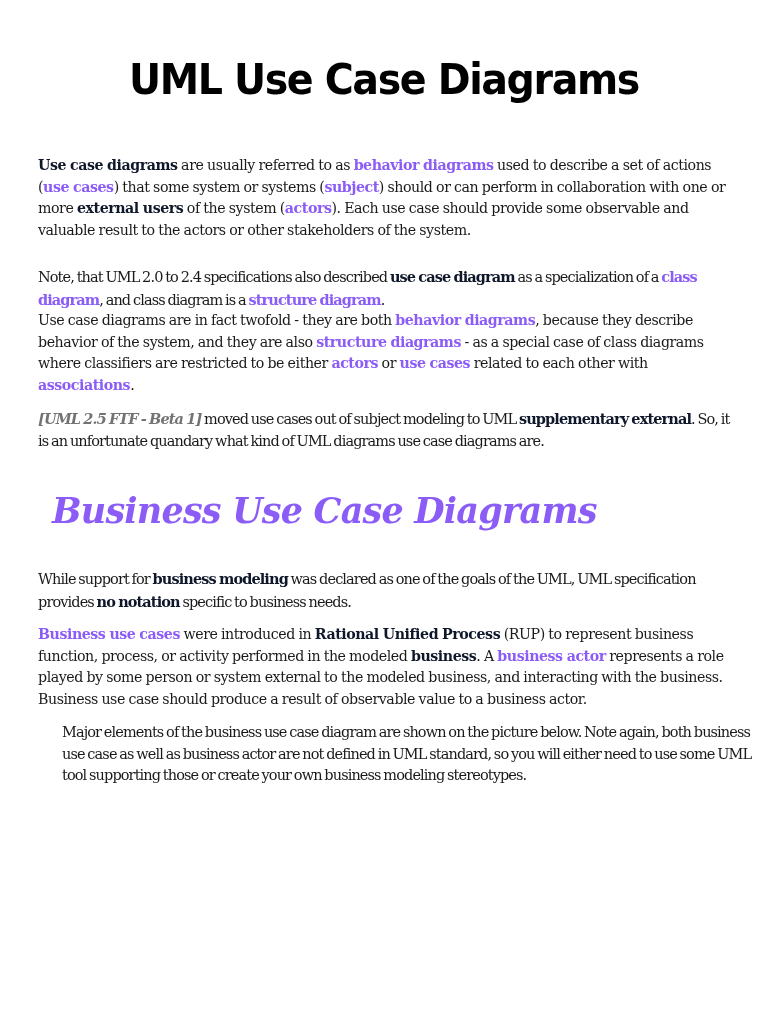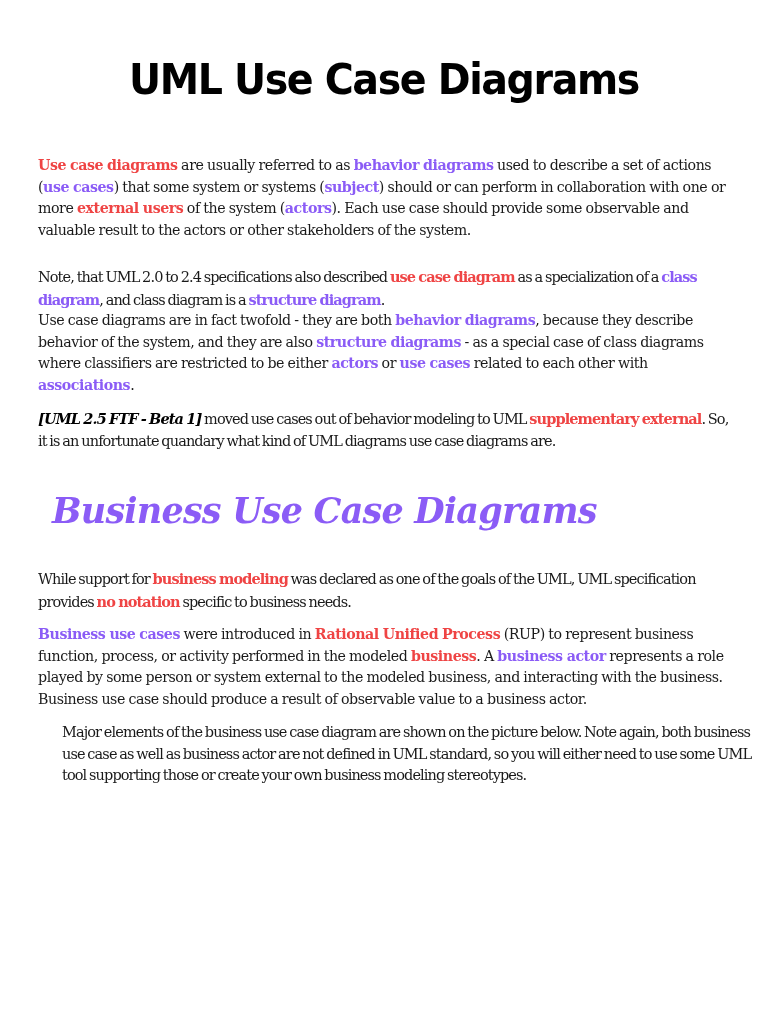--- a/index.html
+++ b/index.html
@@ -8,36 +8,36 @@
       position: absolute; left: 0; top: 54px; width: 768px; text-align: center;
       font-family: "DejaVu Sans", sans-serif; font-weight: bold; font-size: 43px;
       color: #000; letter-spacing: -1.5px; transform: scaleX(0.92); margin: 0;
     }
     .para {
       position: absolute; left: 38px; width: 700px;
       font-family: "DejaVu Serif", serif; font-size: 14.2px; line-height: 21.5px;
       color: #1a1a1a; margin: 0; letter-spacing: -0.45px; word-spacing: -0.5px;
     }
     .narrow { letter-spacing: -0.9px; word-spacing: -1px; font-size: 14.5px; }
-    .b { font-weight: bold; color: #ef4444; }
+    .b { font-weight: bold; color: #0f172a; }
     .l { font-weight: bold; color: #8b5cf6; }
-    .li { font-weight: bold; font-style: italic; color: #000000; }
+    .li { font-weight: bold; font-style: italic; color: #737373; }
     .section-title {
       position: absolute; left: 52px; top: 490px; margin: 0;
       font-family: "DejaVu Serif", serif; font-weight: bold; font-style: italic;
       font-size: 35px; color: #8b5cf6; letter-spacing: -0.8px;
     }
   </style>
 </head>
 <body>
 
 <h1 class="page-title">UML Use Case Diagrams</h1>
 
 <p class="para" style="top:155px;"><span class="b">Use case diagrams</span><span> are usually referred to as </span><span class="l">behavior diagrams</span><span> used to describe a set of actions (</span><span class="l">use cases</span><span>) that some system or systems (</span><span class="l">subject</span><span>) should or can perform in collaboration with one or more </span><span class="b">external users</span><span> of the system (</span><span class="l">actors</span><span>). Each use case should provide some observable and valuable result to the actors or other stakeholders of the system.</span></p>
 <p class="para narrow" style="top:266px;"><span>Note, that UML 2.0 to 2.4 specifications also described </span><span class="b">use case diagram</span><span> as a specialization of a </span><span class="l">class diagram</span><span>, and class diagram is a </span><span class="l">structure diagram</span><span>.</span></p>
 <p class="para" style="top:310px;"><span>Use case diagrams are in fact twofold - they are both </span><span class="l">behavior diagrams</span><span>, because they describe behavior of the system, and they are also </span><span class="l">structure diagrams</span><span> - as a special case of class diagrams where classifiers are restricted to be either </span><span class="l">actors</span><span> or </span><span class="l">use cases</span><span> related to each other with </span><span class="l">associations</span><span>.</span></p>
-<p class="para narrow" style="top:408px;"><span class="li"> [UML 2.5 FTF - Beta 1]</span><span> moved use cases out of behavior modeling to UML </span><span class="b">supplementary external</span><span>. So, it is an unfortunate quandary what kind of UML diagrams use case diagrams are.</span></p>
+<p class="para narrow" style="top:408px;"><span class="li"> [UML 2.5 FTF - Beta 1]</span><span> moved use cases out of subject modeling to UML </span><span class="b">supplementary external</span><span>. So, it is an unfortunate quandary what kind of UML diagrams use case diagrams are.</span></p>
 
 <h2 class="section-title">Business Use Case Diagrams</h2>
 
 <p class="para narrow" style="top:568px;"><span>While support for </span><span class="b">business modeling</span><span> was declared as one of the goals of the UML, UML specification provides </span><span class="b">no notation</span><span> specific to business needs.</span></p>
 <p class="para" style="top:624px;"><span class="l">Business use cases</span><span> were introduced in </span><span class="b">Rational Unified Process</span><span> (RUP) to represent business function, process, or activity performed in the modeled </span><span class="b">business</span><span>. A </span><span class="l">business actor</span><span> represents a role played by some person or system external to the modeled business, and interacting with the business. Business use case should produce a result of observable value to a business actor.</span></p>
 <p class="para narrow" style="top:722px;margin-left:24px;"><span>Major elements of the business use case diagram are shown on the picture below. Note again, both business use case as well as business actor are not defined in UML standard, so you will either need to use some UML tool supporting those or create your own business modeling stereotypes.</span></p>
 
 </body></html>

